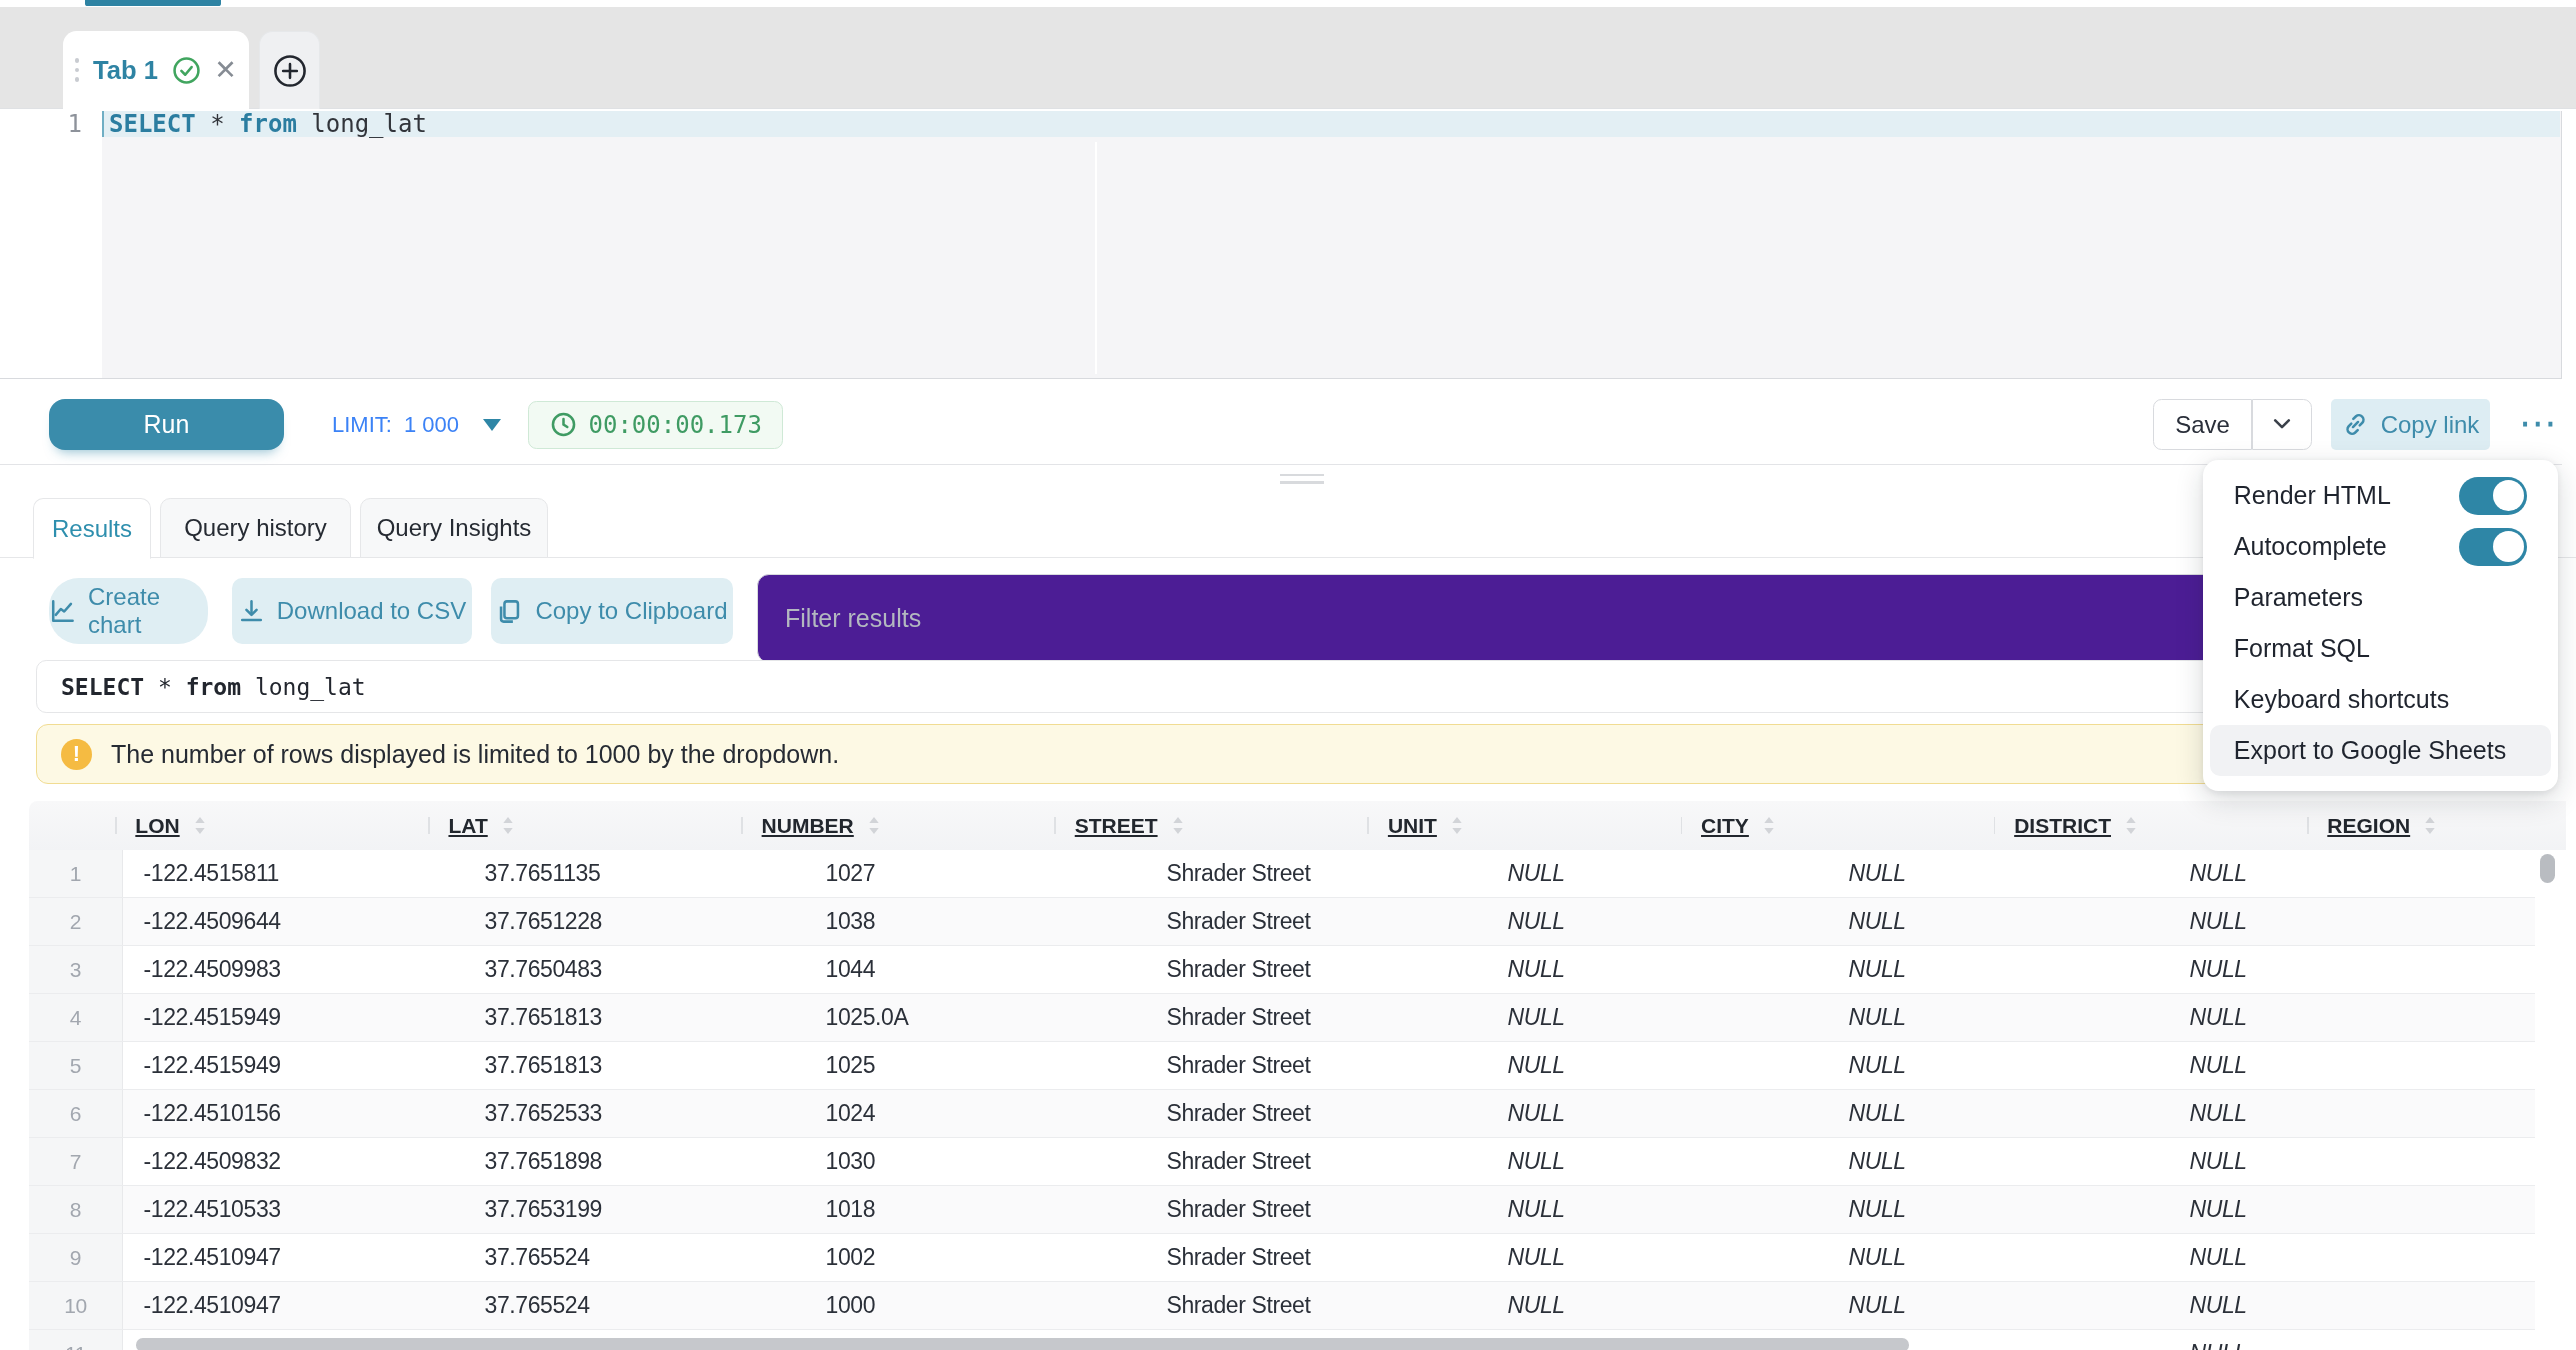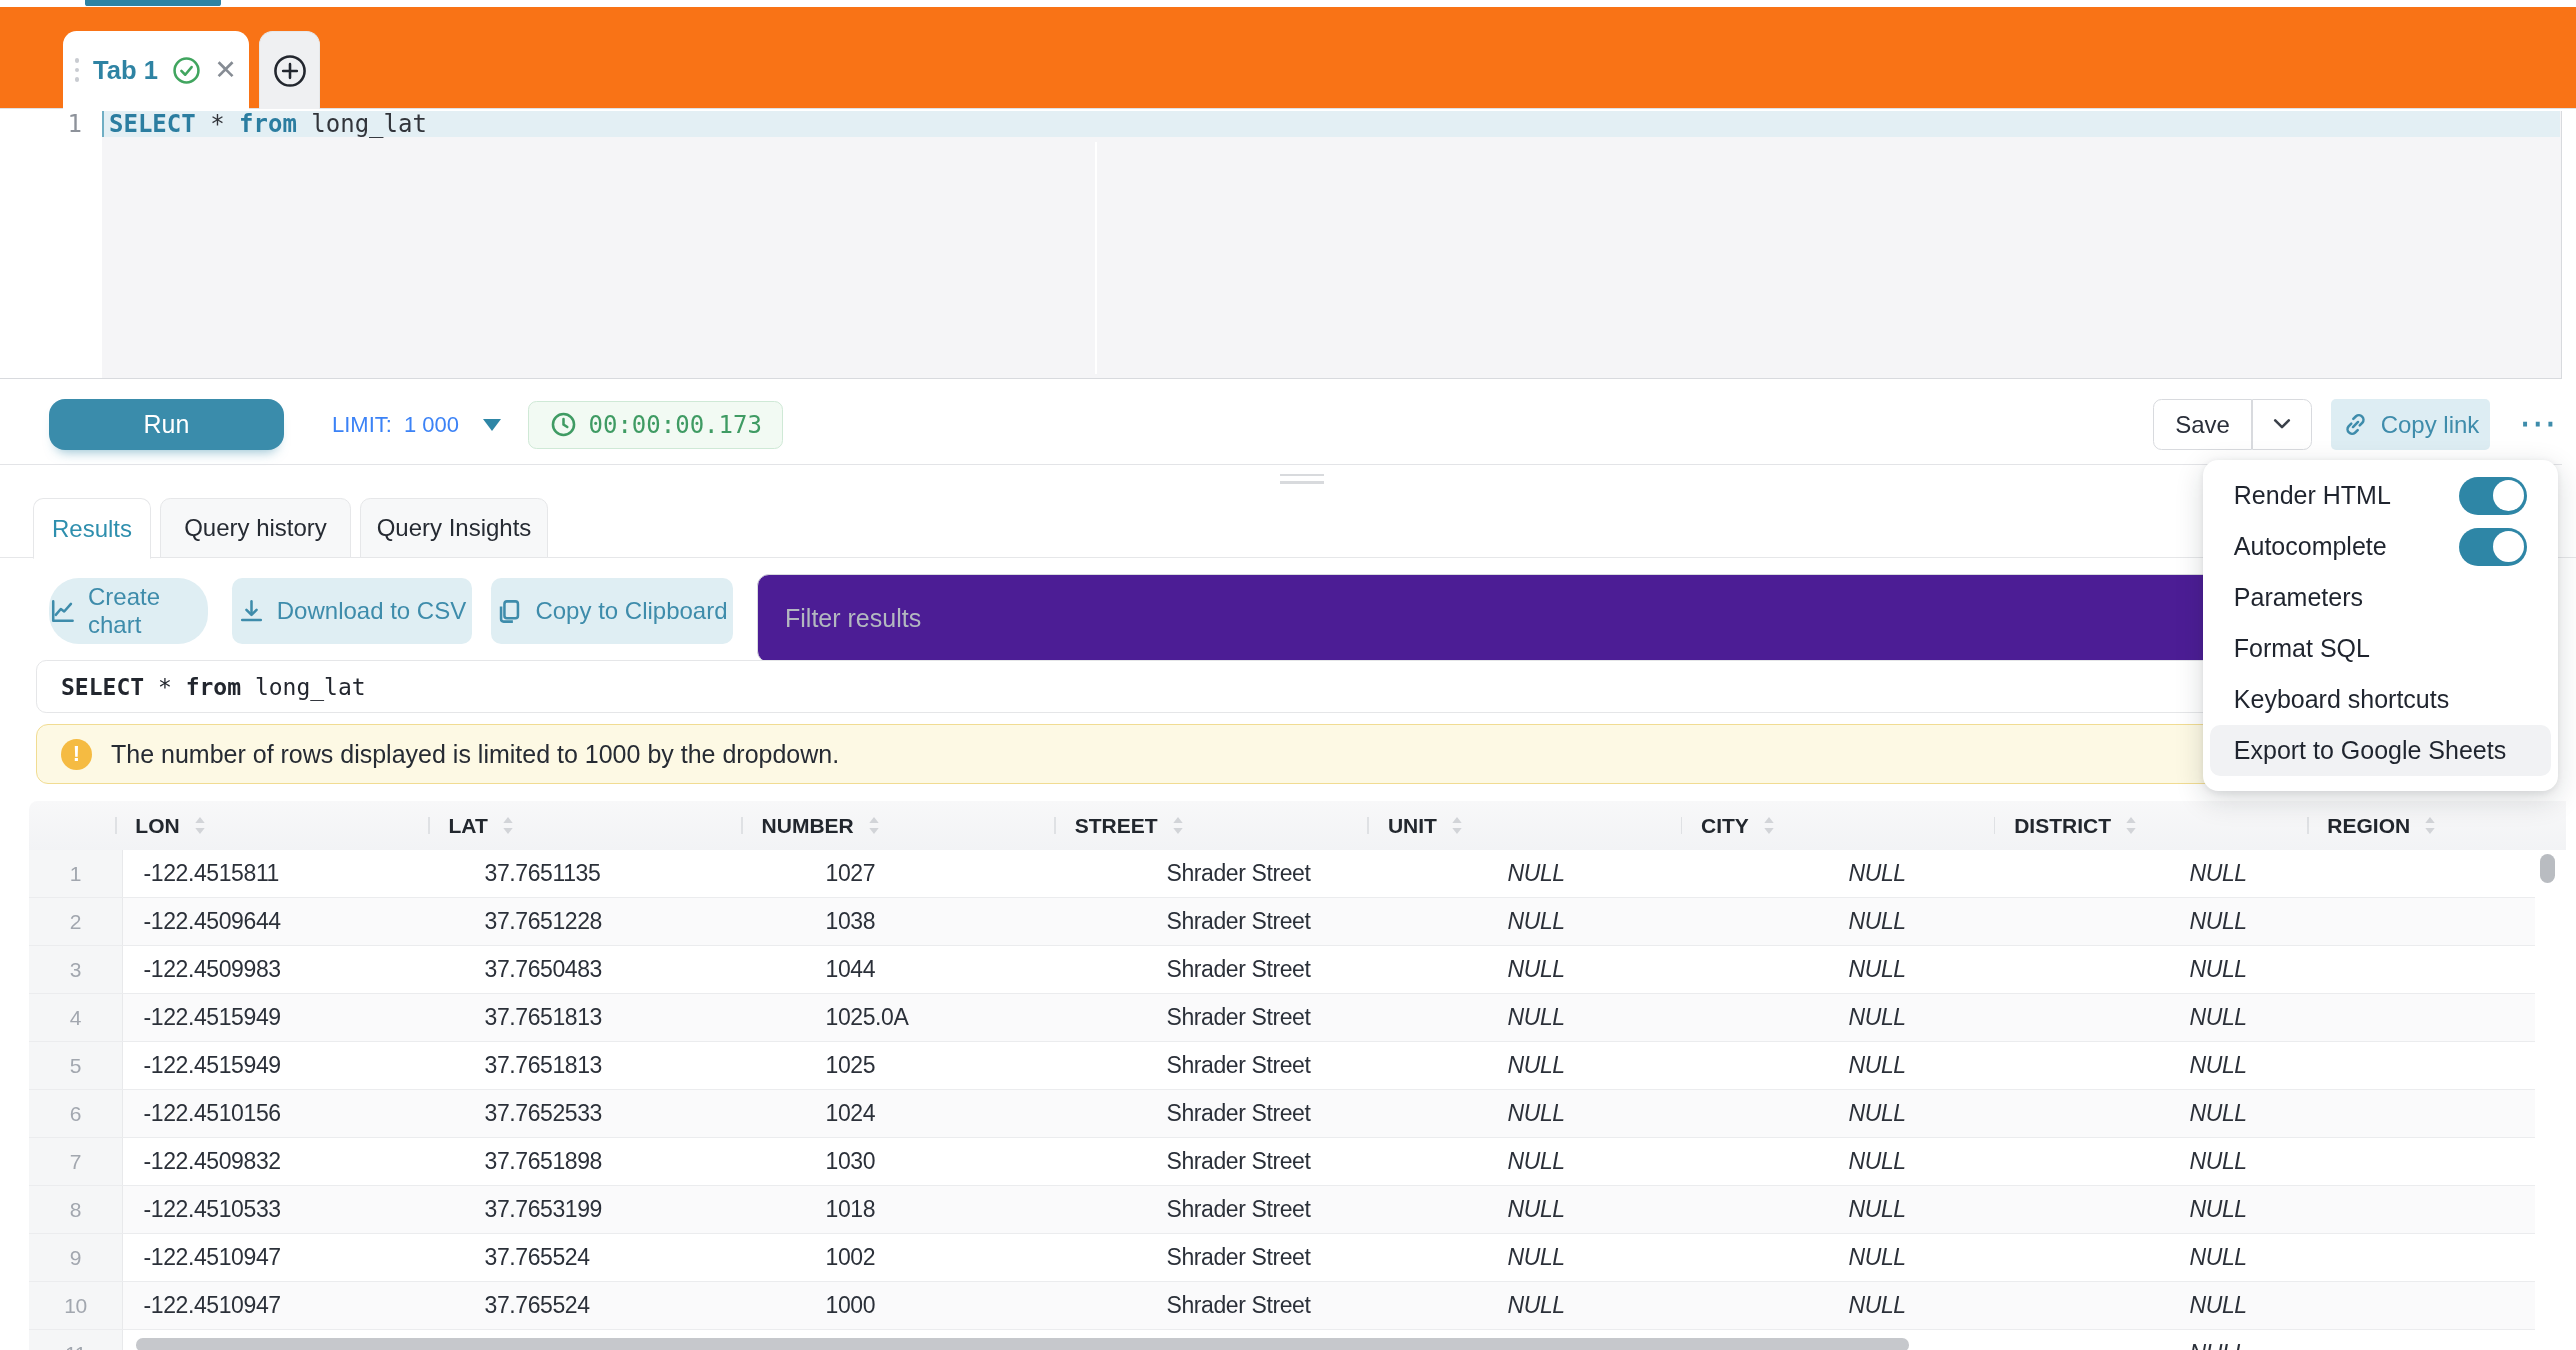--- a/index.html
+++ b/index.html
@@ -4,21 +4,21 @@
 <style>
   * { box-sizing: border-box; margin: 0; padding: 0; }
   html,body { width:2576px; height:1350px; }
   body {
     font-family:"Liberation Sans", sans-serif;
     background:#ffffff; position:relative; overflow:hidden;
     color:#262b33;
   }
   
   .tabstrip { position:absolute; left:0; top:0; width:2576px; height:109px;
-    background:#f97316; border-bottom:1.7px solid #dfe1e4;padding-left:48px; }
+    background:#e5e5e5; border-bottom:1.7px solid #dfe1e4;padding-left:48px; }
   .tabstrip .top-white { position:absolute; left:0; top:0; width:2576px; height:6.8px; background:#ffffff; }
   .top-indicator { position:absolute; left:85px; top:0; width:136px; height:6px; background:#2e83a3; border-radius:0 0 2.6px 2.6px; }
   .tab-active { position:absolute; left:63px; top:31px; width:186px; height:78px; background:#ffffff;
     border-radius:13.6px 13.6px 0 0; display:flex; align-items:center; justify-content:center; gap:13.6px; }
   .grip { display:flex; flex-direction:column; gap:5.1px; }
   .grip i { width:4.3px; height:4.3px; border-radius:50%; background:#c9ccd1; }
   .tab-label { color:#2e83a3; font-size:25.6px; font-weight:600; }
   .tab-close { color:#868c94; font-size:27px; font-weight:400; line-height:1; }
   .tab-plus { position:absolute; left:259px; top:31px; width:61px; height:78px; background:#eff0f2;
     border:1.7px solid #e6e8ea; border-bottom:none; border-radius:13.6px 13.6px 0 0;
@@ -85,21 +85,21 @@
   .banner { position:absolute; left:36px; top:257px; width:2513px; height:60px; background:#fdf9e4;
     border:1.7px solid #f1dc92; border-radius:12px; display:flex; align-items:center; padding-left:24px; gap:19px; }
   .banner .wicon { width:31px; height:31px; border-radius:50%; background:#f5bb42; color:#ffffff;
     font-size:22px; font-weight:bold; display:flex; align-items:center; justify-content:center; flex:none; }
   .banner span { font-size:25px; color:#262b33; }
   
   .twrap { position:absolute; left:29px; top:334px; width:2537px; height:551px; overflow:hidden; }
   .thead { position:absolute; left:0; top:0; width:2591px; height:49px;
     background:linear-gradient(#f8f8f9,#f2f3f5); border-radius:8.5px 8.5px 0 0; display:flex; }
   .hc { height:49px; display:flex; align-items:center; padding-left:20.5px; position:relative;
-    font-size:21px; font-weight:600; color:#22272e; gap:14px; }
+    font-size:21px; font-weight:600; color:#22272e; gap:14px;text-decoration:underline; }
   .hc.col { width:341px; }
   .hc.col::before { content:""; position:absolute; left:0; top:16px; width:1.7px; height:17px; background:#dfe1e4; }
   .hc.col-num { width:94px; padding-left:0; }
   .tbody { position:absolute; left:0; top:49px; width:2506px; overflow:hidden; }
   .trow { display:flex; height:48px; border-bottom:1.7px solid #ebecee; background:#ffffff; }
   .trow.alt { background:#fafafb; }
   .tc { width:341px; display:flex; align-items:center; padding-left:20.5px;
     font-size:23px; color:#2b3039; letter-spacing:-0.4px; }
   .tc.num { width:94px; background:#f5f6f7; border-right:1.7px solid #e8e9eb; color:#a2a7af;
     font-size:21px; justify-content:center; padding-left:0; }

